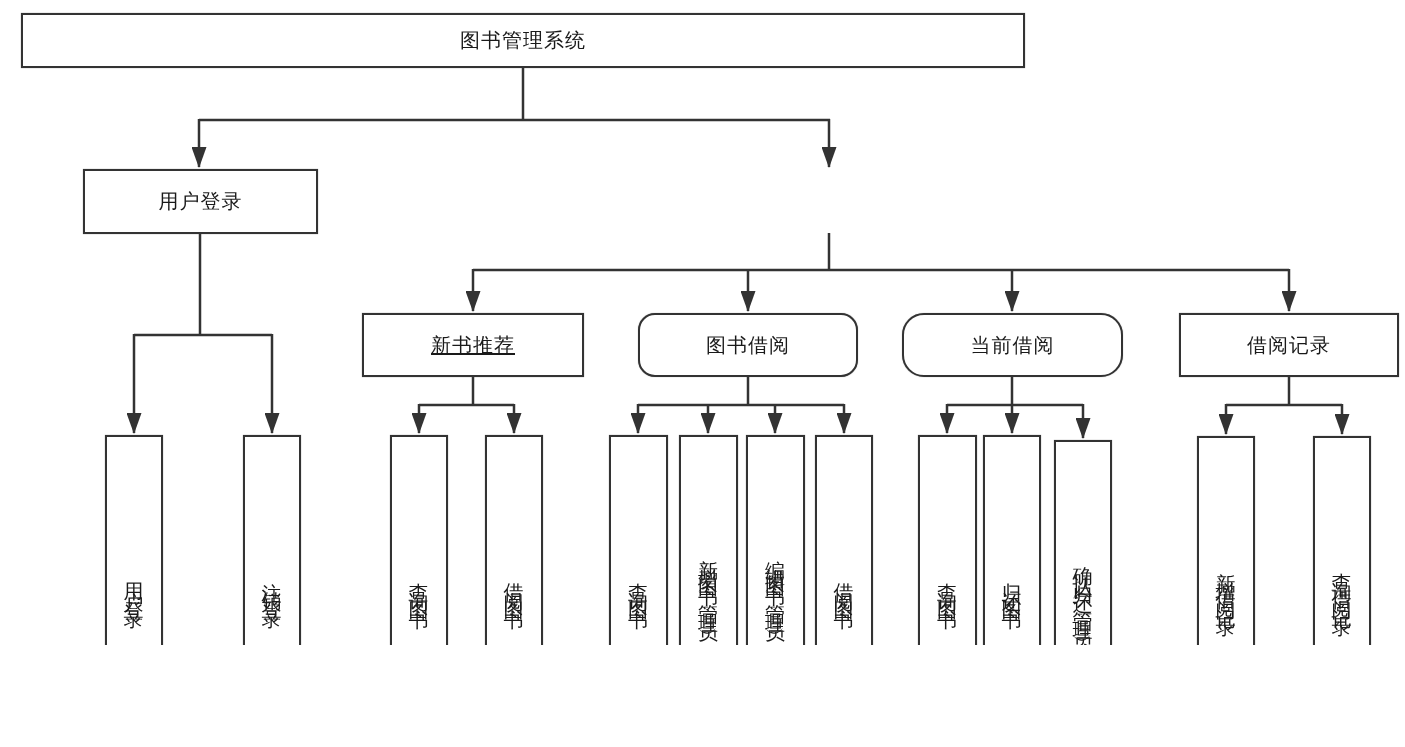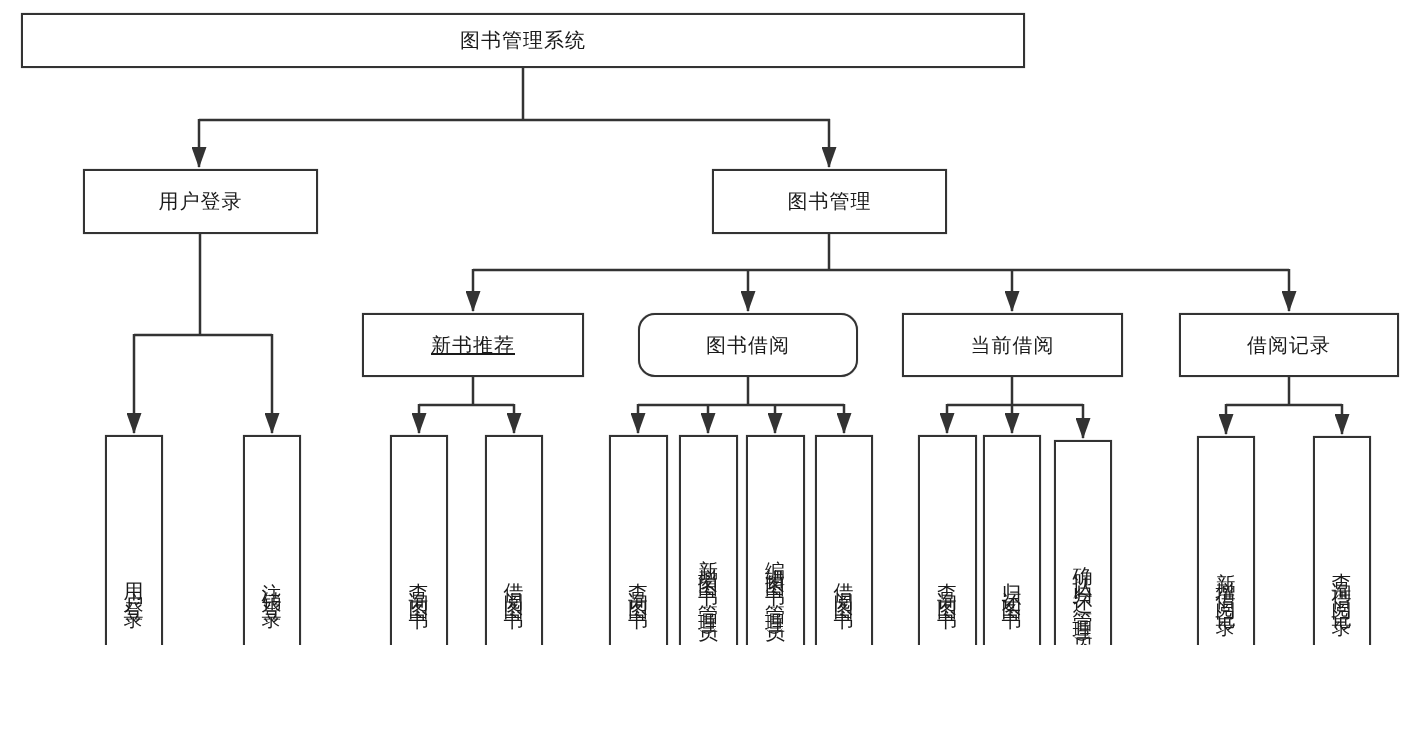--- a/index.html
+++ b/index.html
@@ -120,31 +120,28 @@
     </g>
   </svg>
 
   <div class="node" style="left:21px; top:13px; width:1004px; height:55px;">
     <span>图书管理系统</span>
   </div>
 
   <div class="node" style="left:83px; top:169px; width:235px; height:65px;">
     <span>用户登录</span>
   </div>
-  <div class="node" style="left:712px; top:169px; width:235px; height:65px;">
-    <span>图书管理</span>
-  </div>
 
   <div class="node" style="left:362px; top:313px; width:222px; height:64px;text-decoration:underline;">
     <span>新书推荐</span>
   </div>
   <div class="node" style="left:638px; top:313px; width:220px; height:64px;border-radius:17px;">
     <span>图书借阅</span>
   </div>
-  <div class="node" style="left:902px; top:313px; width:221px; height:64px;">
+  <div class="node" style="left:902px; top:313px; width:221px; height:64px;border-radius:22px;">
     <span>当前借阅</span>
   </div>
   <div class="node" style="left:1179px; top:313px; width:220px; height:64px;">
     <span>借阅记录</span>
   </div>
 
   <div class="vnode" style="left:105px; top:435px; width:58px; height:299px;">
     <span class="vtext">用户登录</span>
   </div>
   <div class="vnode" style="left:243px; top:435px; width:58px; height:299px;">

